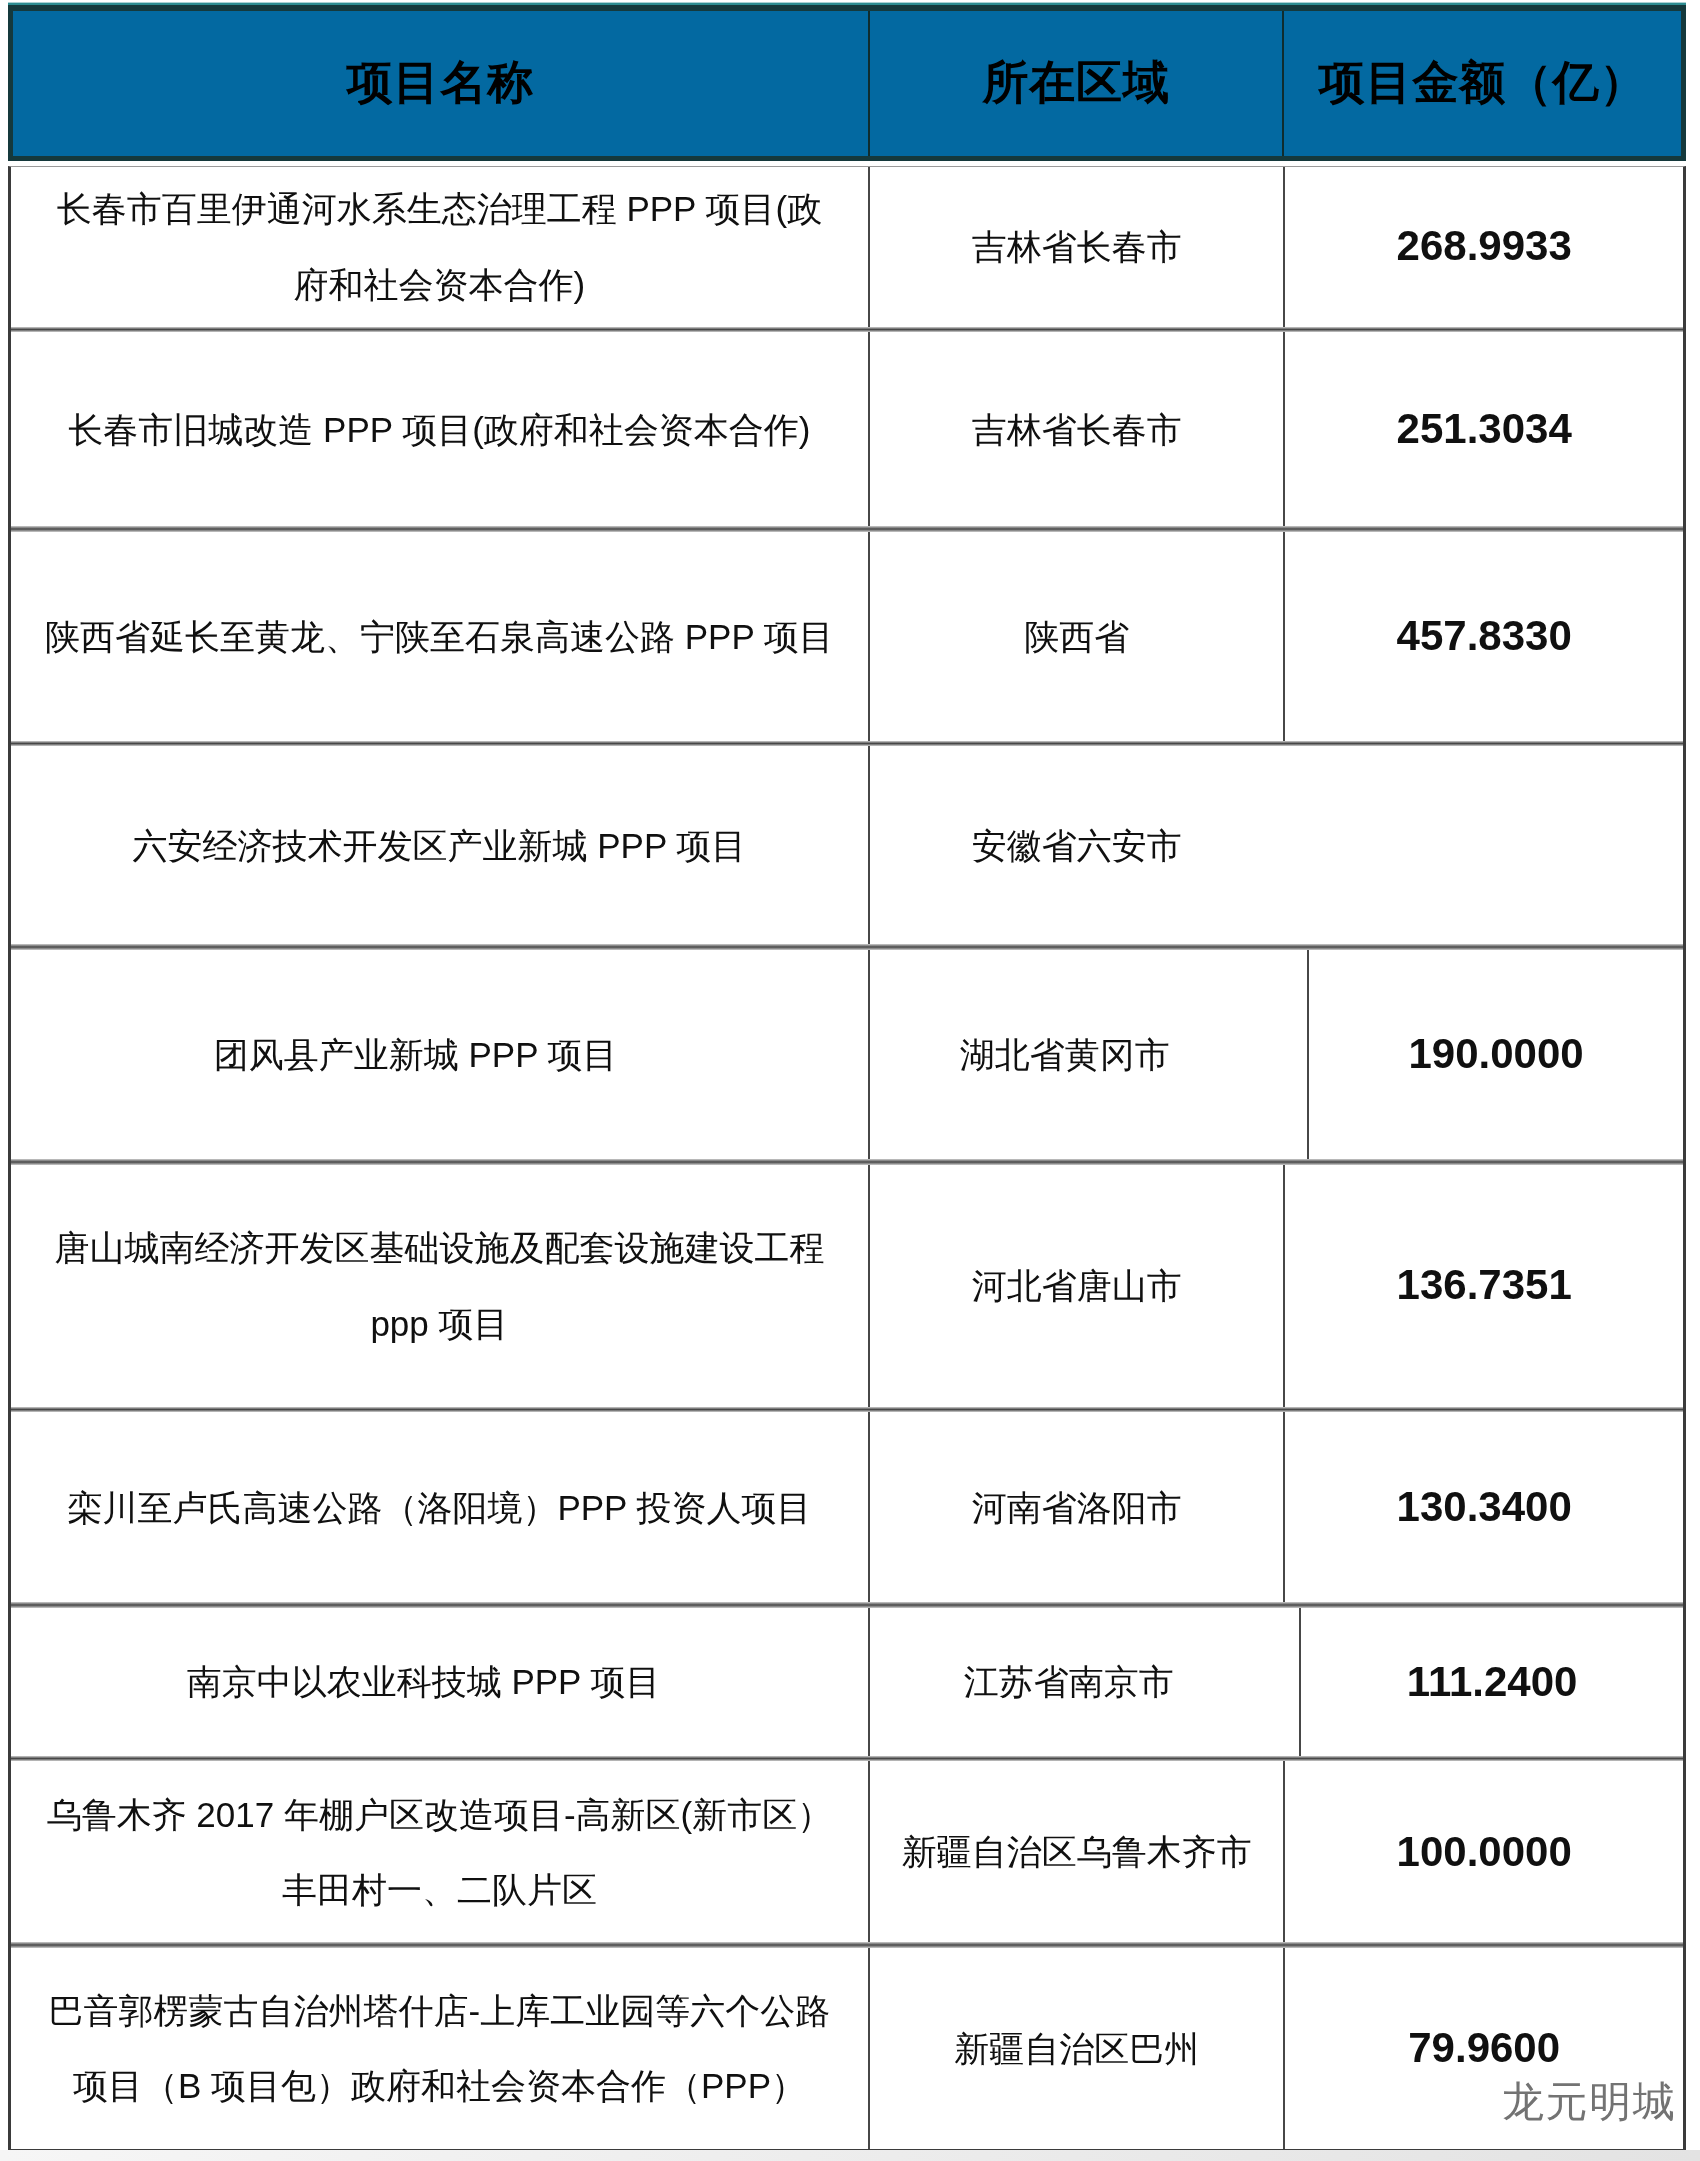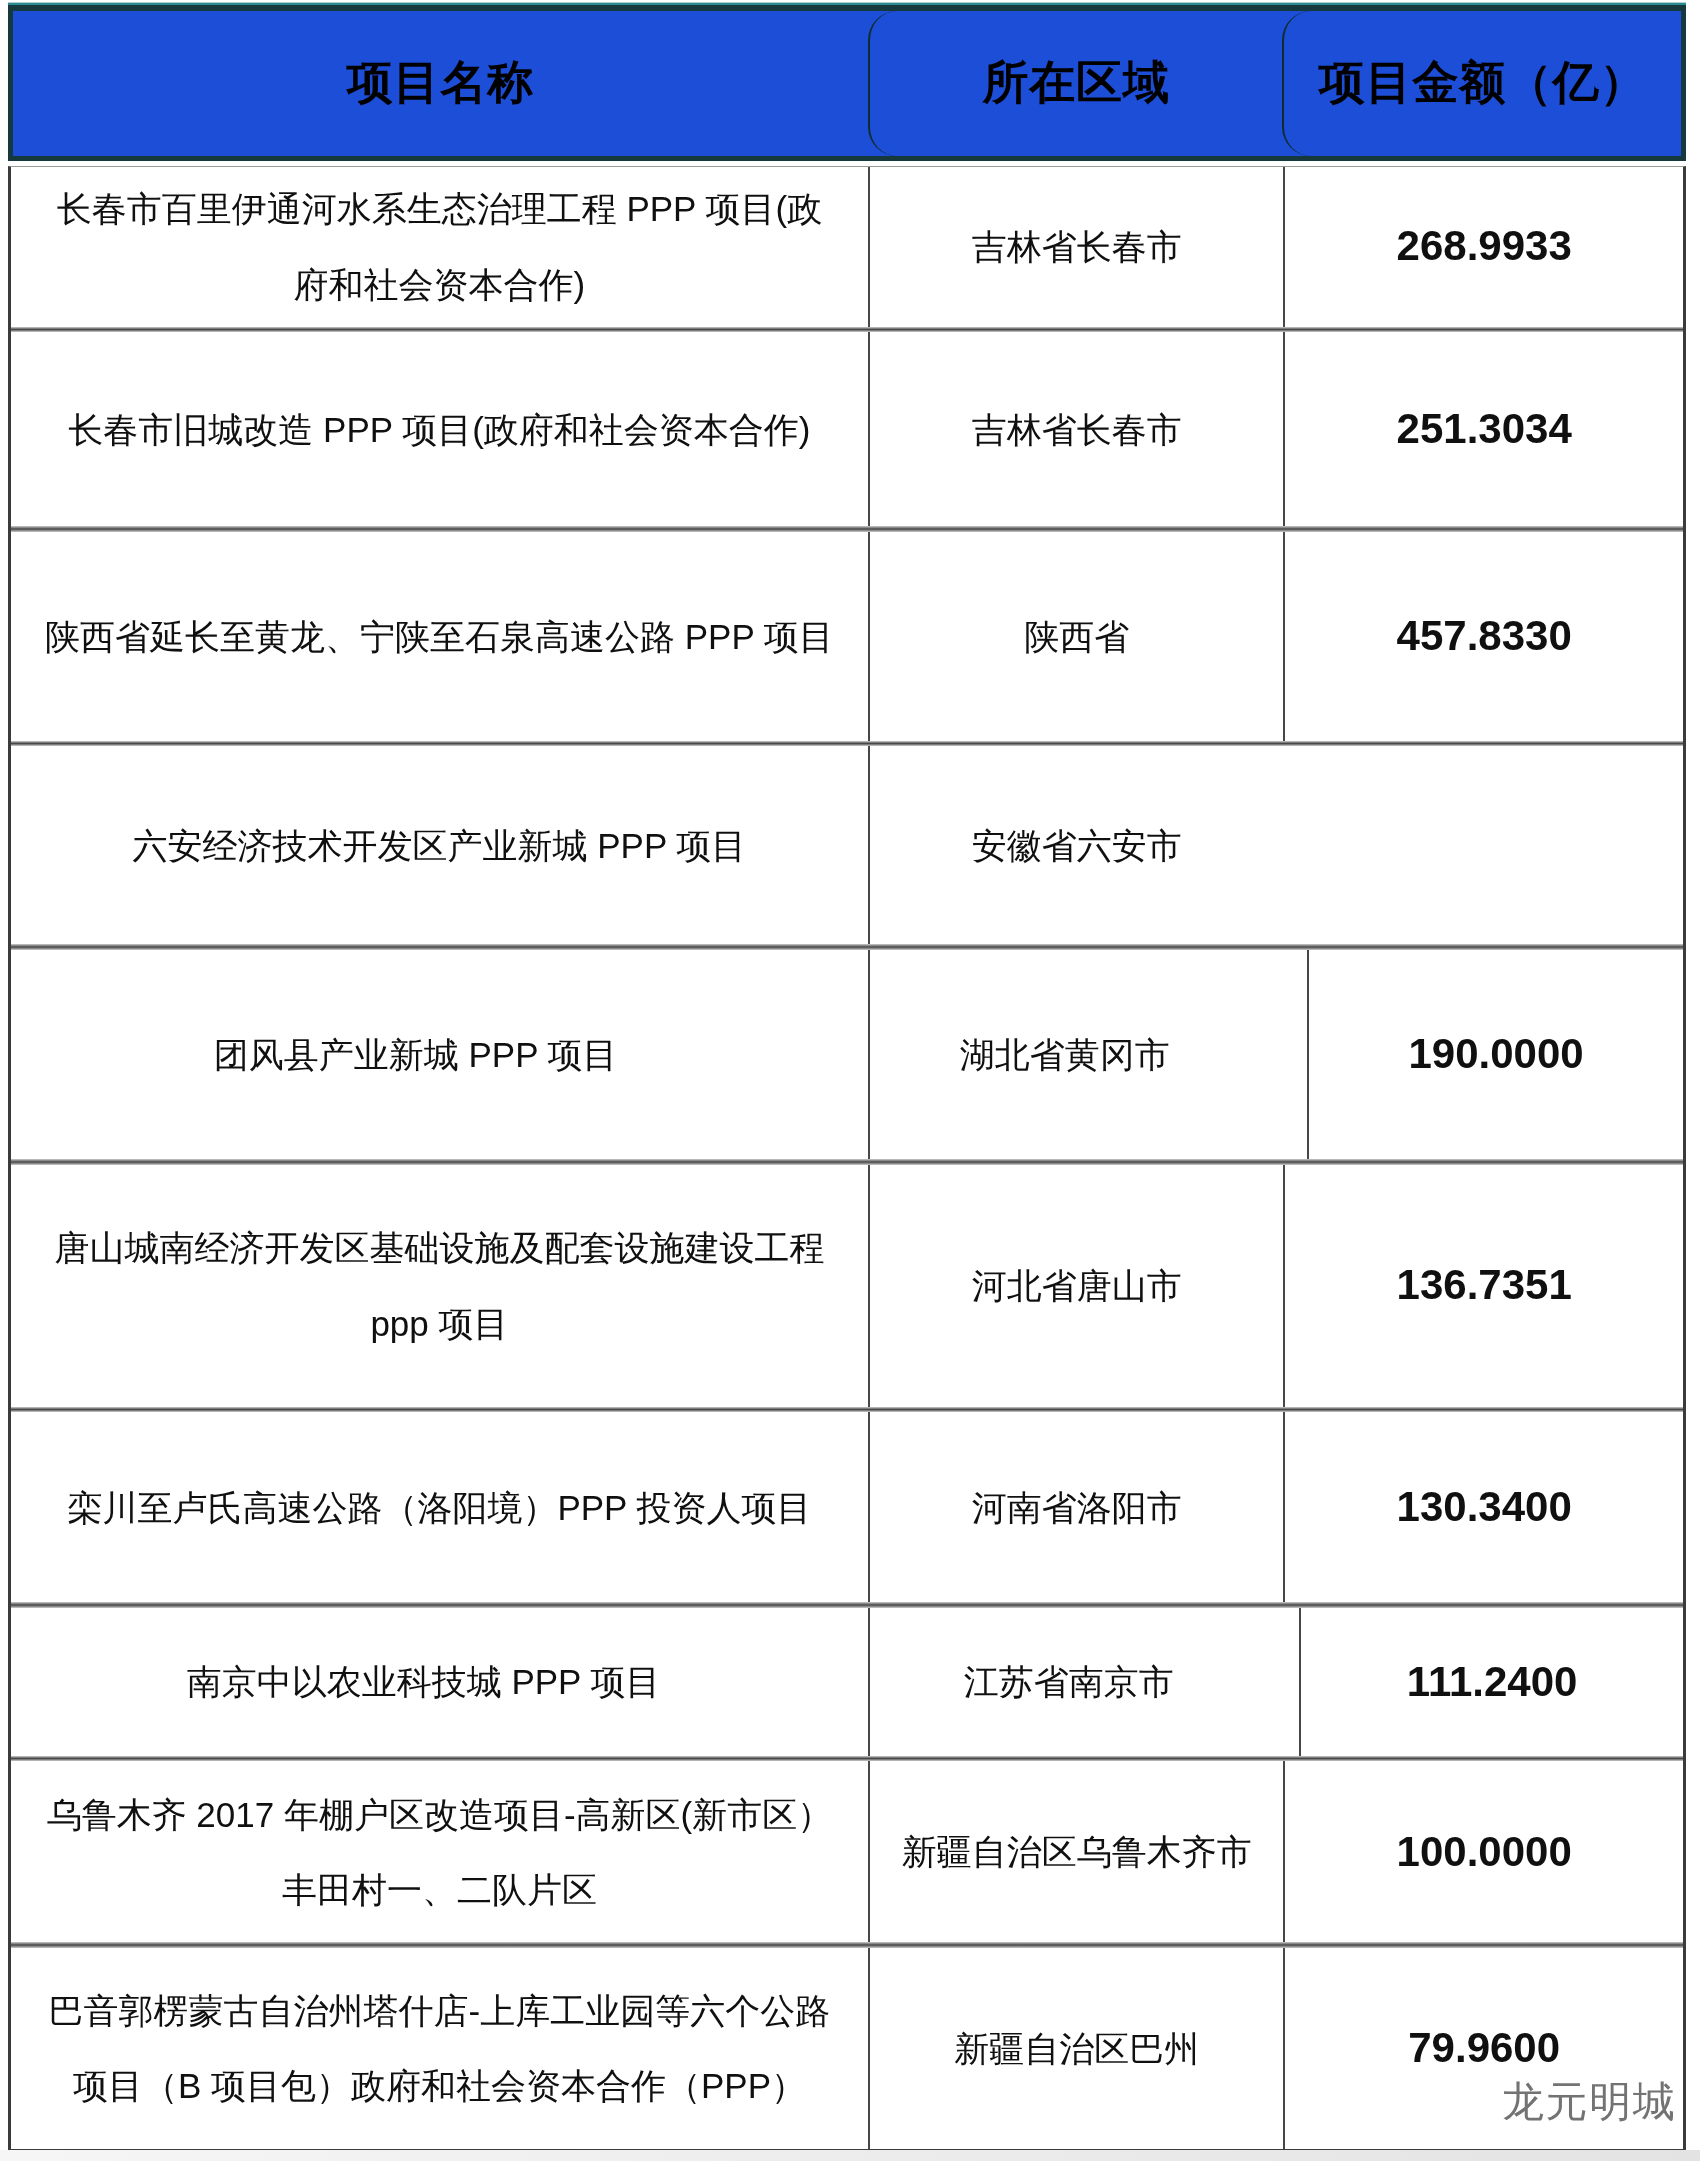--- a/index.html
+++ b/index.html
@@ -16,32 +16,32 @@
     background:linear-gradient(to right,#f6f6f6,#e3e3e3);
   }
   .table{
     position:absolute;left:8px;top:4.8px;width:1678px;
   }
   
   .thead{
     display:flex;
     box-sizing:border-box;
     height:156px;
-    background:#1d4ed8;
+    background:#0369a1;
     border:5.6px solid #15393c;
     border-top-width:6.5px;
     box-shadow:0 -2.4px 0 #2d8c91;
   }
   .th{
     display:flex;align-items:center;justify-content:center;
     box-sizing:border-box;
     font-size:46px;font-weight:bold;color:#000000;
     letter-spacing:0.8px;
   }
-  .th + .th{border-left:2.4px solid #0f2d2f;border-radius:29px;}
+  .th + .th{border-left:2.4px solid #0f2d2f;}
   
   .tbody{
     margin-top:4.8px;
     border-top:1.6px solid #9a9a9a;
     border-left:3.2px solid #3b3b3b;
     border-right:3.2px solid #3b3b3b;
     border-bottom:4px solid #3b3b3b;
     background:#ffffff;
   }
   .tr{display:flex;}

